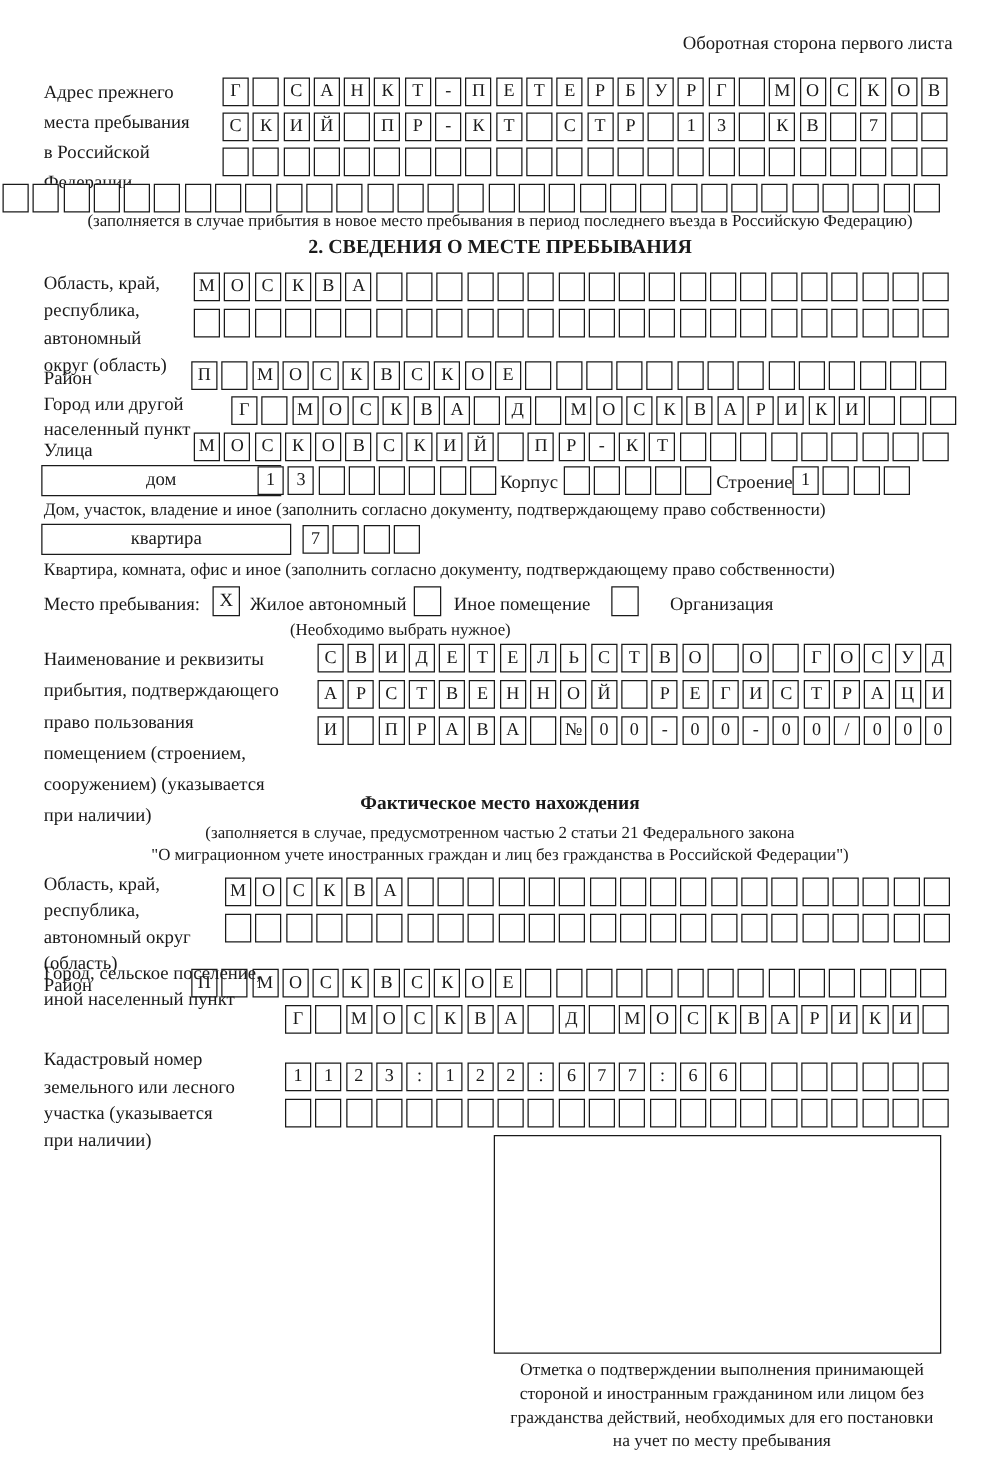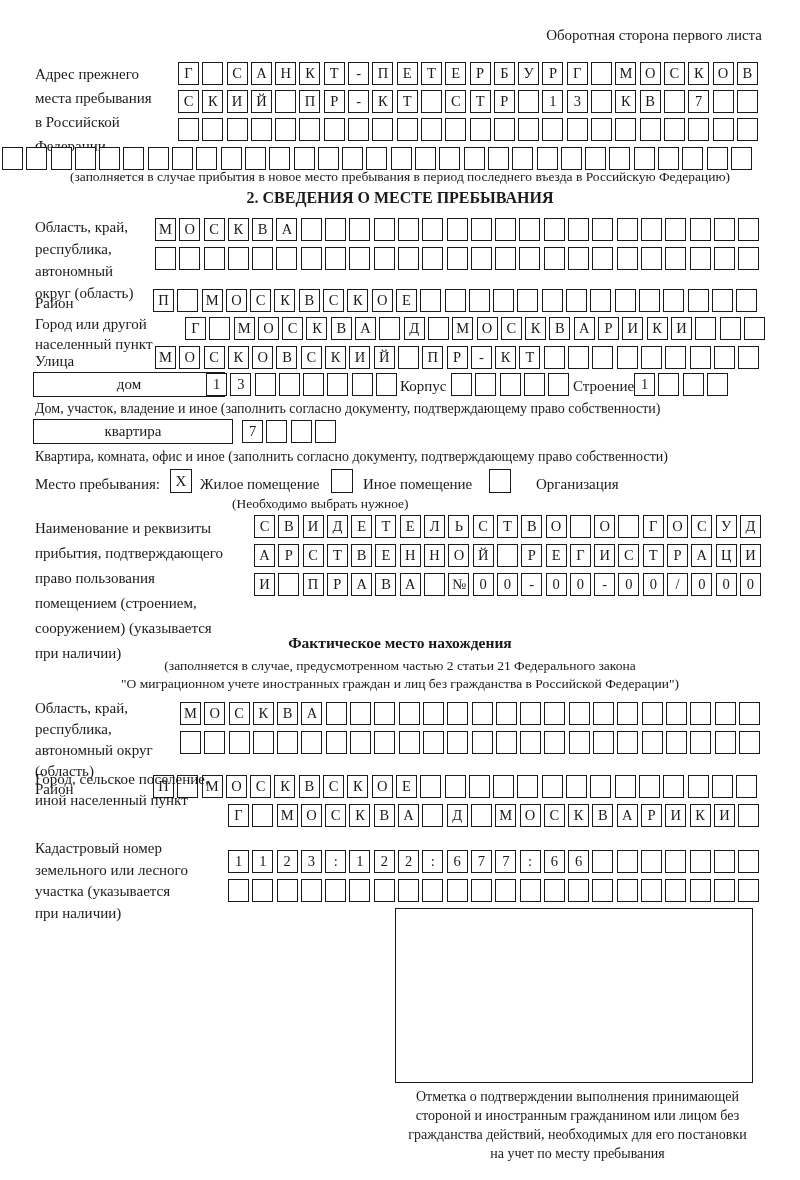--- a/index.html
+++ b/index.html
@@ -339,21 +339,21 @@
   <div class="cells" style="left:242px;top:420px;">
       <span class="cell">7</span>
       <span class="cell"></span>
       <span class="cell"></span>
       <span class="cell"></span>
     </div>
   <div class="hint" style="left:35px;top:449px;font-size:14px;">Квартира, комната, офис и иное (заполнить согласно документу, подтверждающему право собственности)</div>
 
   <div class="label" style="left:35px;top:473px;">Место пребывания:</div>
   <div class="cb" style="left:170px;top:469px;">X</div>
-  <div class="label" style="left:200px;top:473px;">Жилое помещение</div>
+  <div class="label" style="left:200px;top:473px;">Жилое автономный</div>
   <div class="cb" style="left:331px;top:469px;"></div>
   <div class="label" style="left:363px;top:473px;">Иное помещение</div>
   <div class="cb" style="left:489px;top:469px;"></div>
   <div class="label" style="left:536px;top:473px;">Организация</div>
   <div class="hint" style="left:232px;top:496px;">(Необходимо выбрать нужное)</div>
 
   <div class="label lines" style="left:35px;top:516px;line-height:25px;">
       <div>Наименование и реквизиты</div>
       <div>прибытия, подтверждающего</div>
       <div>право пользования</div>

